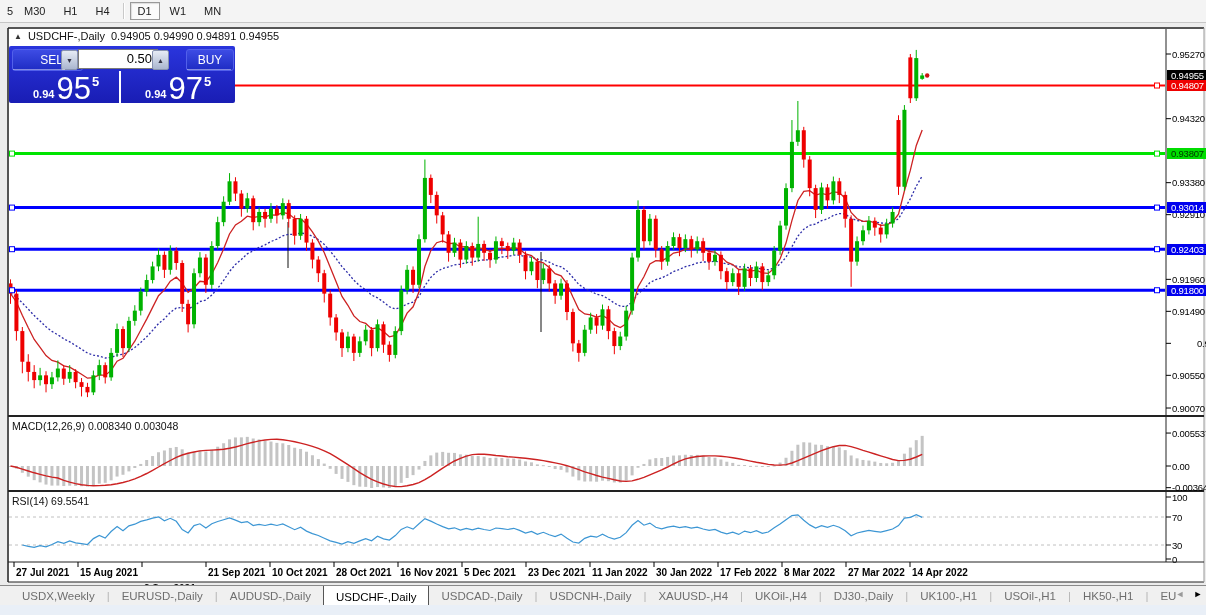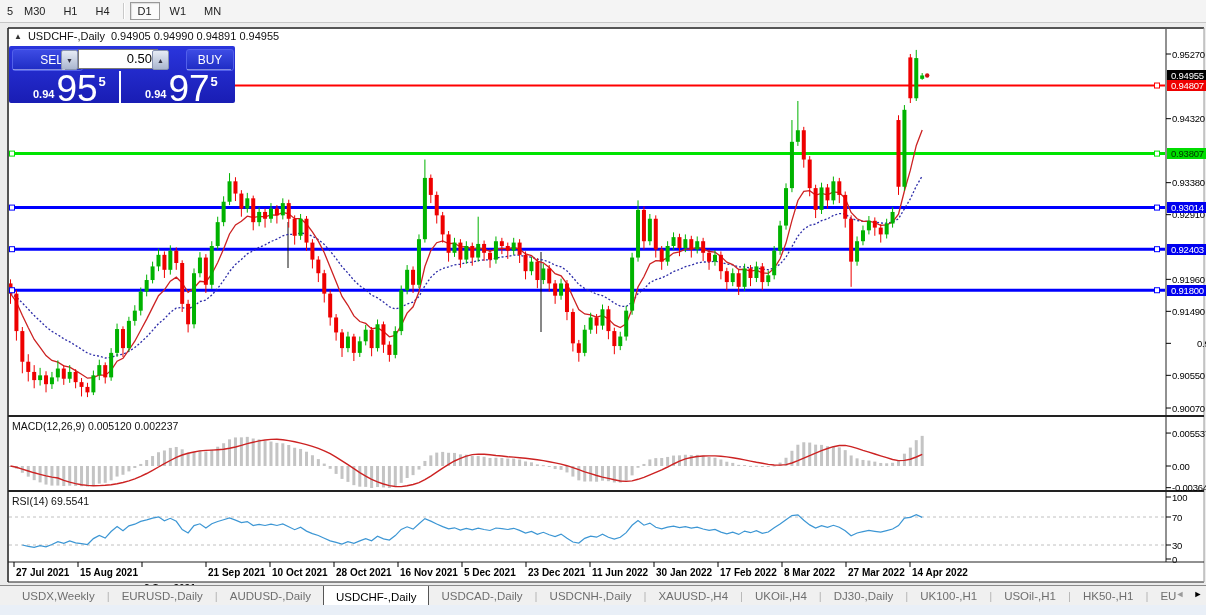--- a/index.html
+++ b/index.html
@@ -26,21 +26,21 @@
   .tp-sell{left:3px;width:54px;padding-left:15px;}
   .tp-buy{left:177px;width:46px;}
   .tp-groove{position:absolute;top:23px;height:1px;background:rgba(255,255,255,.45);}
   .tp-spin-btn{position:absolute;top:4px;width:15px;height:18px;background:linear-gradient(180deg,#e6ebf5,#aab6cf);
                border:1px solid #8893b0;border-radius:2px;font-size:7px;color:#334;display:flex;align-items:center;justify-content:center;cursor:pointer;}
   .tp-field{position:absolute;left:69px;top:3px;width:73px;height:18px;background:#fff;border:1px solid #7a7a7a;
             font-size:13px;color:#000;text-align:right;padding-right:5px;line-height:18px;}
   .tp-divider{position:absolute;left:110px;top:25px;width:2px;height:32px;background:#fff;}
   .tp-price{position:absolute;top:25px;height:32px;color:#fff;display:flex;align-items:flex-end;}
   .tp-price .small{font-size:11px;font-weight:bold;margin:0 2px 3px 0;}
-  .tp-price .big{font-size:37px;line-height:29px;font-weight:400;}
+  .tp-price .big{font-size:31px;line-height:29px;font-weight:400;}
   .tp-price .sup{font-size:13px;font-weight:bold;margin:0 0 14px 1px;}
   
   .axis-label{position:absolute;left:1172px;font-size:9.5px;letter-spacing:-.2px;color:#000;white-space:nowrap;}
   .axis-badge{position:absolute;left:1167px;width:39px;height:11px;font-size:9.5px;letter-spacing:-.2px;
               line-height:11px;padding-left:4px;white-space:nowrap;}
   .date-label{position:absolute;top:567px;font-size:10px;font-weight:bold;color:#000;white-space:nowrap;}
   
   .tabbar{position:absolute;left:0;top:585px;width:1206px;height:20px;background:#f0f0f0;
           border-top:1px solid #8a8a8a;display:flex;align-items:stretch;font-size:11.5px;color:#6e6e6e;
           white-space:nowrap;overflow:hidden;padding-left:10px;}
@@ -642,21 +642,21 @@
       <span class="sup">5</span>
   </div>
   <div class="tp-price" style="left:136px;">
     <span class="small">0.94</span>
       <span class="big">97</span>
       <span class="sup">5</span>
   </div>
 </div>
 
 <div class="ind-label" style="left:12px;top:420px;">
-  <span>MACD(12,26,9)</span> <span>0.005120 0.002237</span>
+  <span>MACD(12,26,9)</span> <span>0.008340 0.003048</span>
 </div>
 <div class="ind-label" style="left:12px;top:495px;">
   <span>RSI(14)</span> <span>69.5541</span>
 </div>
 
 <div id="price-axis">
     <div class="axis-label" style="top: 48.5px;">0.95270</div>
     <div class="axis-label" style="top: 113.176px;">0.94320</div>
     <div class="axis-label" style="top: 177.171px; text-align: right;">0.93380</div>
     <div class="axis-label" style="top: 209.169px;">0.92910</div>
@@ -682,21 +682,21 @@
 <div id="date-axis">
     <div class="date-label" style="left: 16px;">27 Jul 2021</div>
     <div class="date-label" style="left: 80px;">15 Aug 2021</div>
     <div class="date-label" style="left: 144px; margin-top: 16px;">2 Sep 2021</div>
     <div class="date-label" style="left: 208px;">21 Sep 2021</div>
     <div class="date-label" style="left: 272px;">10 Oct 2021</div>
     <div class="date-label" style="left: 336px;">28 Oct 2021</div>
     <div class="date-label" style="left: 400px;">16 Nov 2021</div>
     <div class="date-label" style="left: 464px;">5 Dec 2021</div>
     <div class="date-label" style="left: 528px;">23 Dec 2021</div>
-    <div class="date-label" style="left: 592px;">11 Jun 2022</div>
+    <div class="date-label" style="left: 592px;">11 Jan 2022</div>
     <div class="date-label" style="left: 656px;">30 Jan 2022</div>
     <div class="date-label" style="left: 720px;">17 Feb 2022</div>
     <div class="date-label" style="left: 784px;">8 Mar 2022</div>
     <div class="date-label" style="left: 848px; text-align: center;">27 Mar 2022</div>
     <div class="date-label" style="left: 912px;">14 Apr 2022</div>
   </div>
 
 <div class="tabbar" id="tabbar">
     <div class="tab">USDX,Weekly</div>
     <div class="tabsep">|</div>

